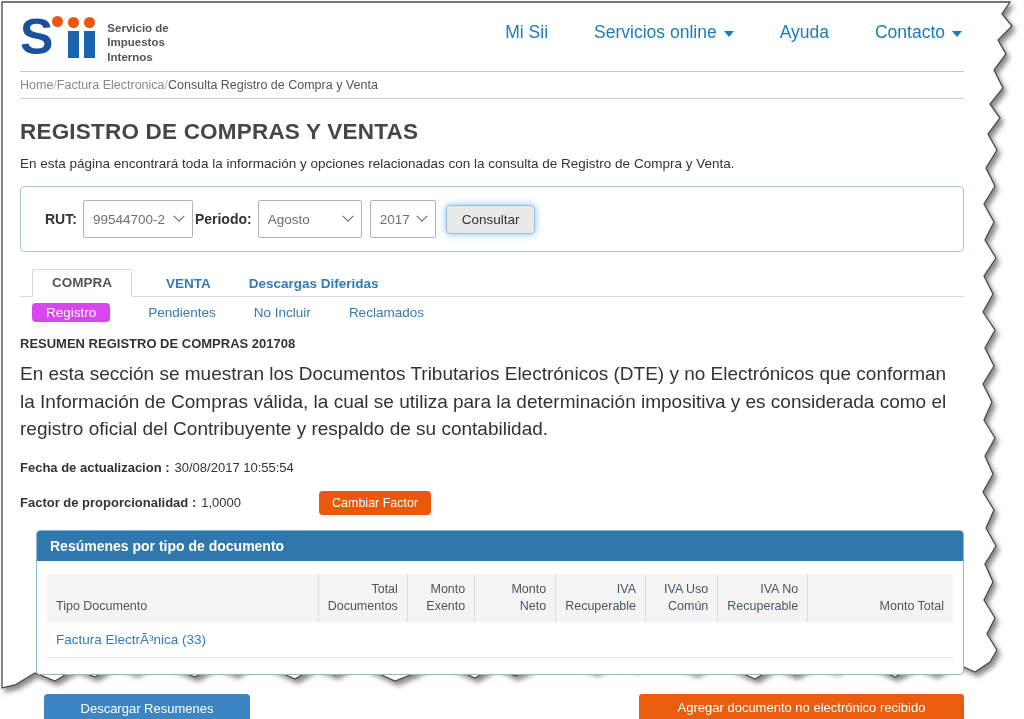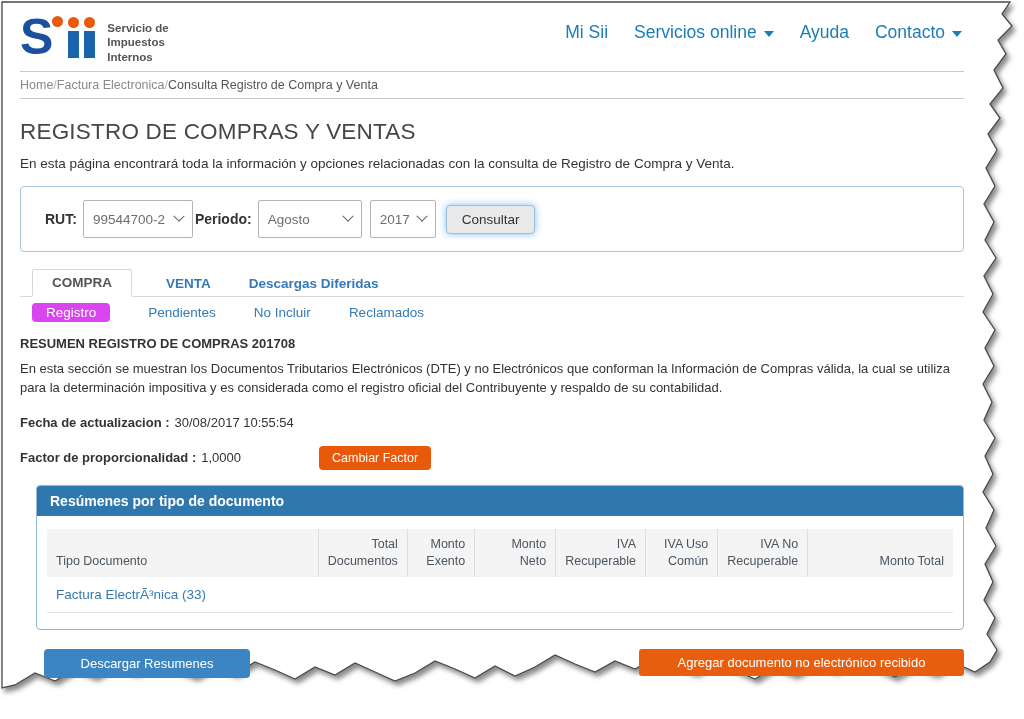--- a/index.html
+++ b/index.html
@@ -12,34 +12,34 @@
   
   .site-header{display:flex;justify-content:space-between;align-items:flex-start;padding-top:4px;}
   .logo{display:flex;align-items:flex-start;cursor:pointer;}
   .logo-mark{display:flex;align-items:flex-end;height:46px;}
   .logo-s{font-size:50px;font-weight:bold;color:#1c4f9e;line-height:0.82;letter-spacing:-2px;}
   .logo-i{display:flex;flex-direction:column;align-items:center;gap:3px;margin-left:5px;}
   .logo-dot{width:11px;height:11px;border-radius:50%;background:#e8590c;}
   .logo-sdot{width:11px;height:11px;border-radius:50%;background:#e8590c;margin-left:1px;margin-bottom:31px;}
   .logo-bar{width:11px;height:27px;background:#1a63ad;}
   .logo-text{margin-left:12px;margin-top:9px;font-size:11.5px;font-weight:bold;color:#555;line-height:1.25;}
-  .main-nav{display:flex;gap:26px;margin-top:10px;margin-right:2px;font-size:17.5px;color:#1b7db8;}
+  .main-nav{display:flex;gap:46px;margin-top:10px;margin-right:2px;font-size:17.5px;color:#1b7db8;}
   .nav-item{display:flex;align-items:center;gap:7px;cursor:pointer;white-space:nowrap;}
   .caret{width:0;height:0;border-left:5px solid transparent;border-right:5px solid transparent;
          border-top:6px solid #1b7db8;display:inline-block;margin-top:3px;}
 
   
   .breadcrumb-bar{margin-top:7px;border-top:1px solid #c9c9c9;border-bottom:1px solid #c9c9c9;
                   padding:6px 0;font-size:12.5px;color:#999;display:flex;align-items:center;}
   .crumb{color:#8a8a8a;cursor:pointer;}
   .crumb-sep{color:#b5b5b5;}
   .crumb-current{color:#555;}
 
   
-  .page-title{margin:20px 0 11px;font-size:22.5px;font-weight:400;color:#464646;letter-spacing:0.2px;}
+  .page-title{margin:20px 0 11px;font-size:22.5px;font-weight:700;color:#464646;letter-spacing:0.2px;}
   .intro{margin:0 0 15px;font-size:13.5px;color:#333;}
 
   
   .filter-box{border:1px solid #a6c6e1;border-radius:4px;padding:13px 10px;display:flex;
               align-items:center;margin-bottom:17px;}
   .f-label{font-size:14px;font-weight:bold;color:#333;margin:0 6px 0 14px;white-space:nowrap;}
   .f-label.tight{margin-left:2px;}
   .fake-select{border:1px solid #b4b4b4;border-radius:2px;background:#fff;height:38px;display:flex;
                align-items:center;justify-content:space-between;padding:0 9px;color:#6e6e6e;
                font-size:13.5px;box-sizing:border-box;cursor:pointer;}
@@ -56,21 +56,21 @@
   .tabs{display:flex;align-items:flex-end;border-bottom:1px solid #d8d8d8;padding-left:12px;gap:30px;}
   .tab{font-size:13.5px;font-weight:bold;color:#337ab7;padding:5px 4px;cursor:pointer;white-space:nowrap;}
   .tab.active{color:#555;background:#fff;border:1px solid #d8d8d8;border-bottom:2px solid #fff;
               margin-bottom:-1px;padding:5px 19px;border-radius:2px 2px 0 0;}
   .subtabs{display:flex;align-items:center;gap:38px;padding:6px 0 5px 12px;font-size:13.5px;}
   .subtab{color:#337ab7;cursor:pointer;}
   .subtab.pill{background:#d946ef;color:#fff;border-radius:4px;padding:2px 14px;}
 
   
   .resumen-heading{font-size:13px;font-weight:bold;color:#333;margin:9px 0 9px;}
-  .resumen-desc{font-size:13px;color:#333;line-height:1.45;margin:0 0 17px;max-width:952px;}
+  .resumen-desc{font-size:19px;color:#333;line-height:1.45;margin:0 0 17px;max-width:952px;}
   .meta-line{font-size:13px;margin:16px 0 15px;display:flex;align-items:center;}
   .meta-label{font-weight:bold;color:#333;}
   .meta-value{margin-left:5px;color:#333;}
   .btn-cambiar{background:#e8590c;border:none;border-radius:4px;color:#fff;font-size:12.5px;
                padding:5px 13px;margin-left:78px;cursor:pointer;font-family:inherit;}
 
   
   .panel{margin:2px 0 0 16px;border:1px solid #8db8d6;border-radius:4px;overflow:hidden;background:#fff;}
   .panel-heading{background:#2e78ae;color:#fff;font-weight:bold;font-size:14px;padding:7px 13px;}
   .panel-body{padding:13px 10px 16px;}

